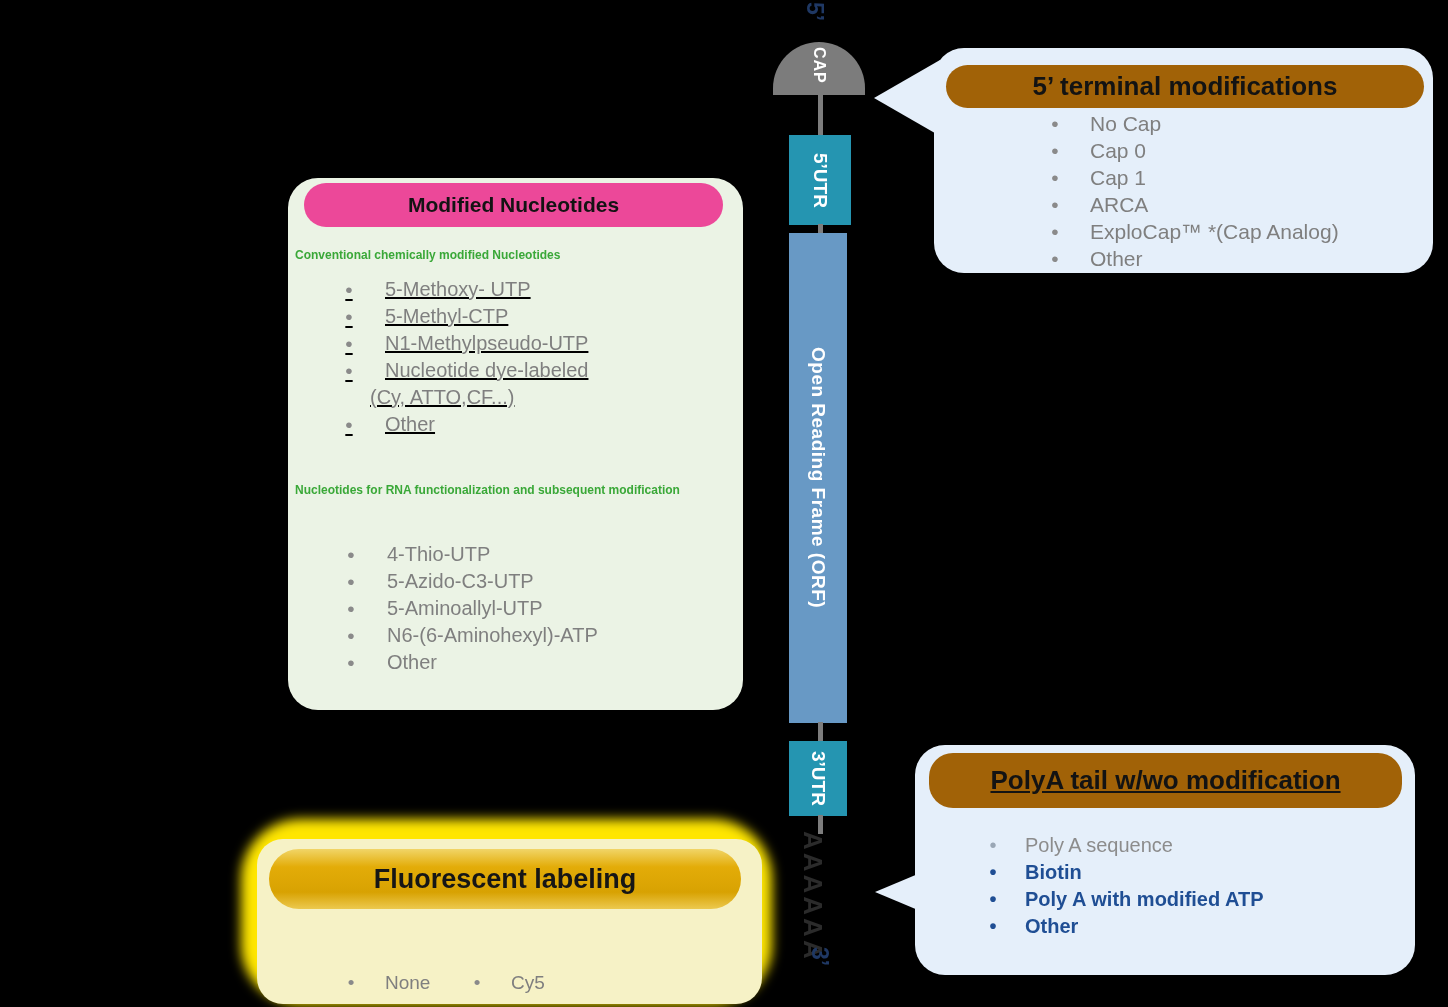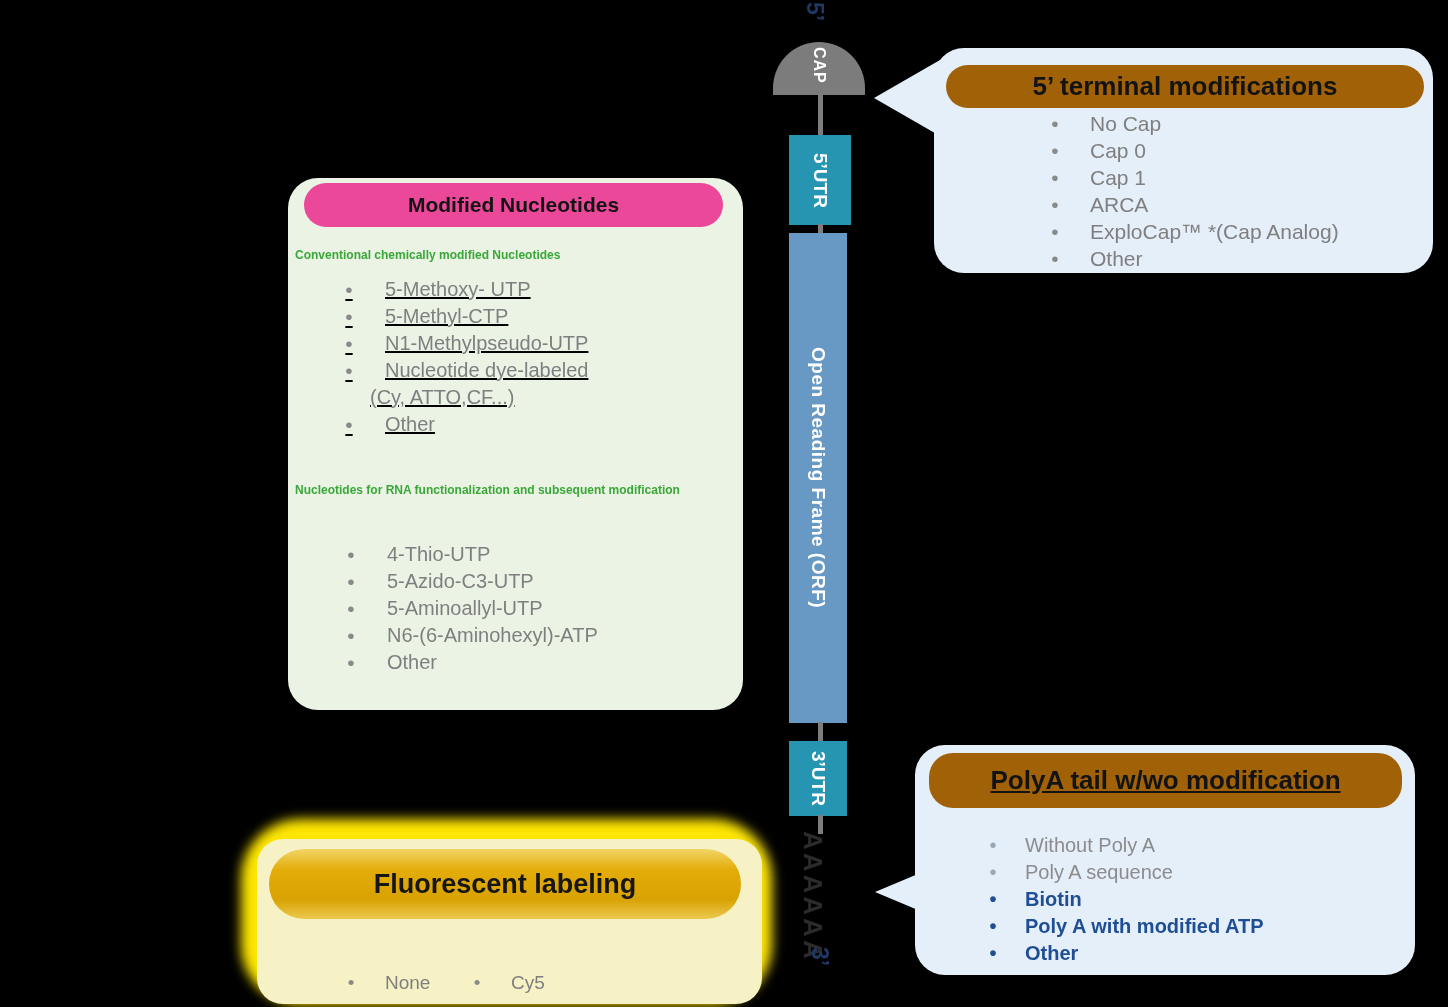--- a/index.html
+++ b/index.html
@@ -56,21 +56,21 @@
   .green-head { color:#3aa838; font-weight:700; font-size:12px; line-height:29px; }
   .glist li { color:#7f7f7f; font-size:20px; }
   .glist li::before { margin-right:29px; }
   .glist .cont { padding-left:28px; }
   .glist .cont::before { content:""; width:0; margin-right:0; }
 
   
   .glow { left:241px; top:819px; width:531px; height:186px; background:#ffe600; border-radius:60px; filter:blur(6px); }
   .yellow-panel { left:257px; top:839px; width:505px; height:165px; background:#f6f2c6; border-radius:26px; }
   .pill-gold {
-    left:269px; top:849px; width:472px; height:70px; border-radius:35px;
+    left:269px; top:849px; width:472px; height:60px; border-radius:35px;
     background:linear-gradient(180deg,#f1d567 0%,#e3ac08 30%,#d8a202 72%,#ecc94f 100%);
     display:flex; align-items:center; justify-content:center;
     color:#161616; font-weight:700; font-size:27px;
   }
   .flist li { height:28px; color:#7f7f7f; font-size:19px;margin-top:38px; }
   .flist li::before { margin-right:27px; font-size:19px; }
 
   
   .plist li { color:#8c8c8c; font-size:20px; }
   .plist li::before {
@@ -150,20 +150,19 @@
   </ul>
   <ul class="abs flist" style="left:470px; top:931px;">
     <li>Cy5</li>
     <li>Other</li>
   </ul>
 
   <div class="abs pointer" style="left:875px; top:866px; width:62px; height:52px;"></div>
   <div class="abs callout" style="left:915px; top:745px; width:500px; height:230px;"></div>
   <div class="abs pill-blue" style="left:929px; top:753px; width:473px; height:55px;text-decoration:underline;">PolyA tail w/wo modification</div>
   <ul class="abs plist" style="left:986px; top:832px;">
-    <li>Without Poly A</li>
     <li>Poly A sequence</li>
     <li class="em">Biotin</li>
     <li class="em">Poly A with modified ATP</li>
     <li class="em">Other</li>
   </ul>
 
 </div>
 
 </body></html>

